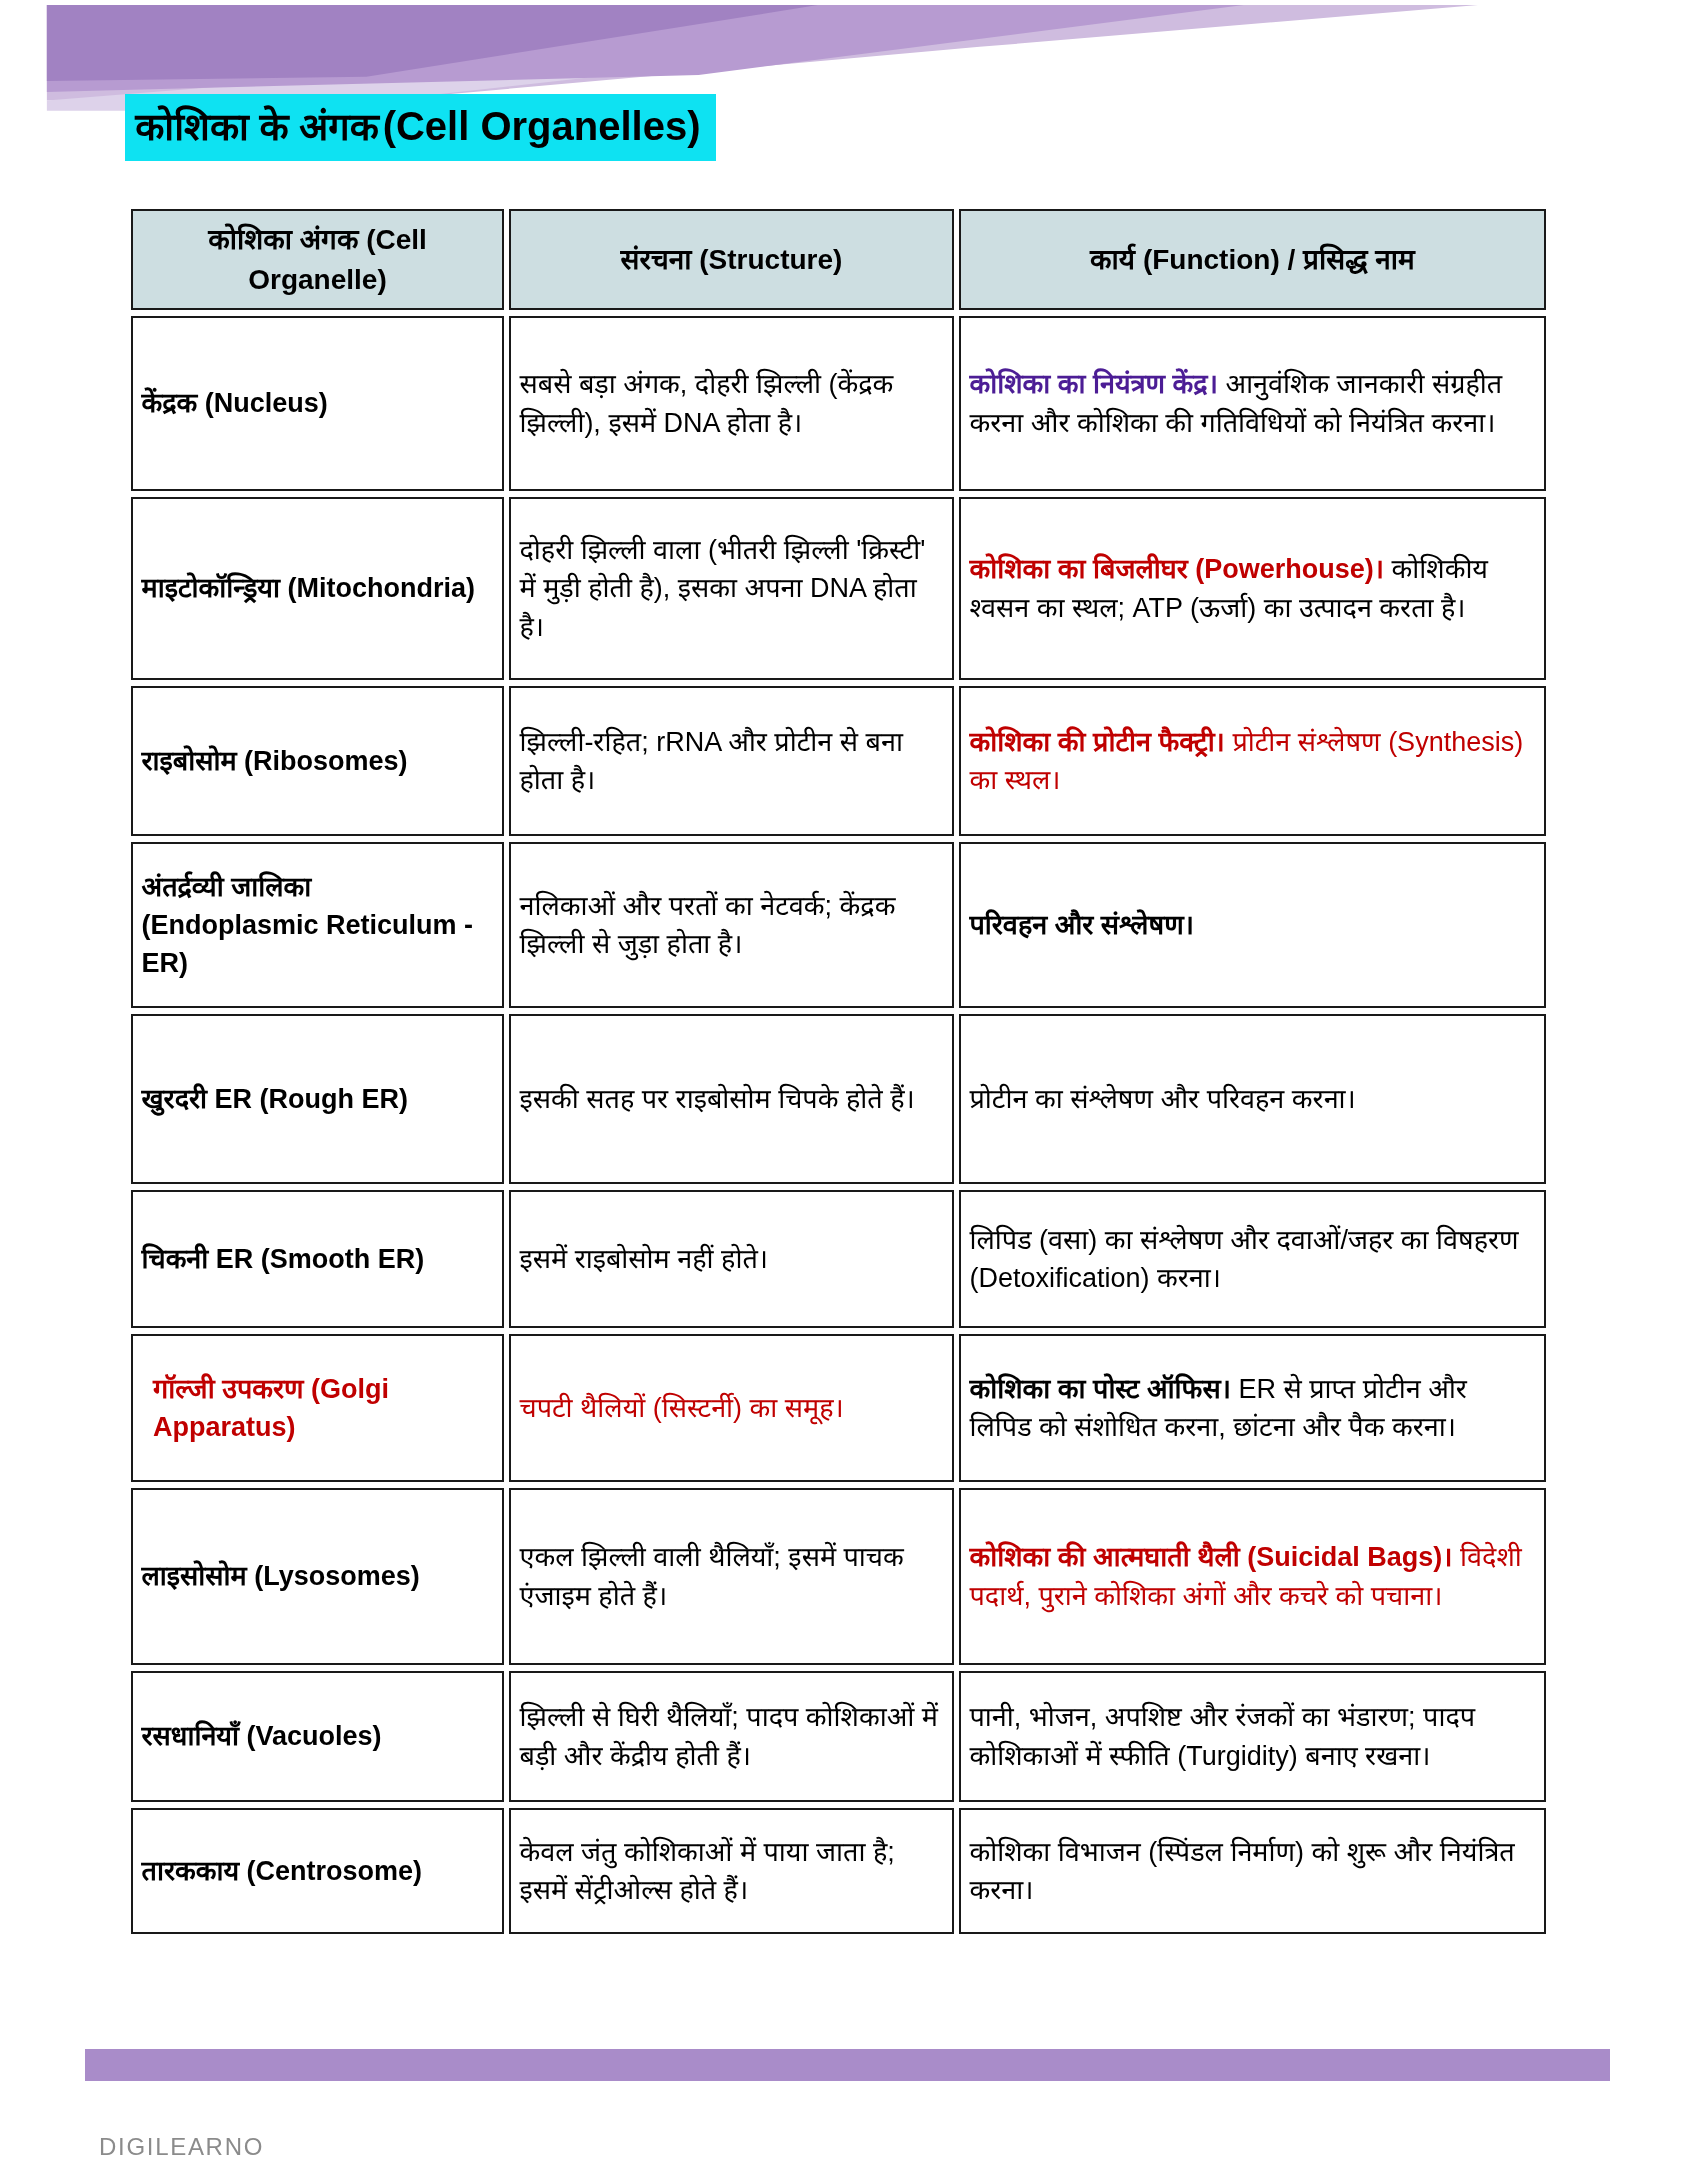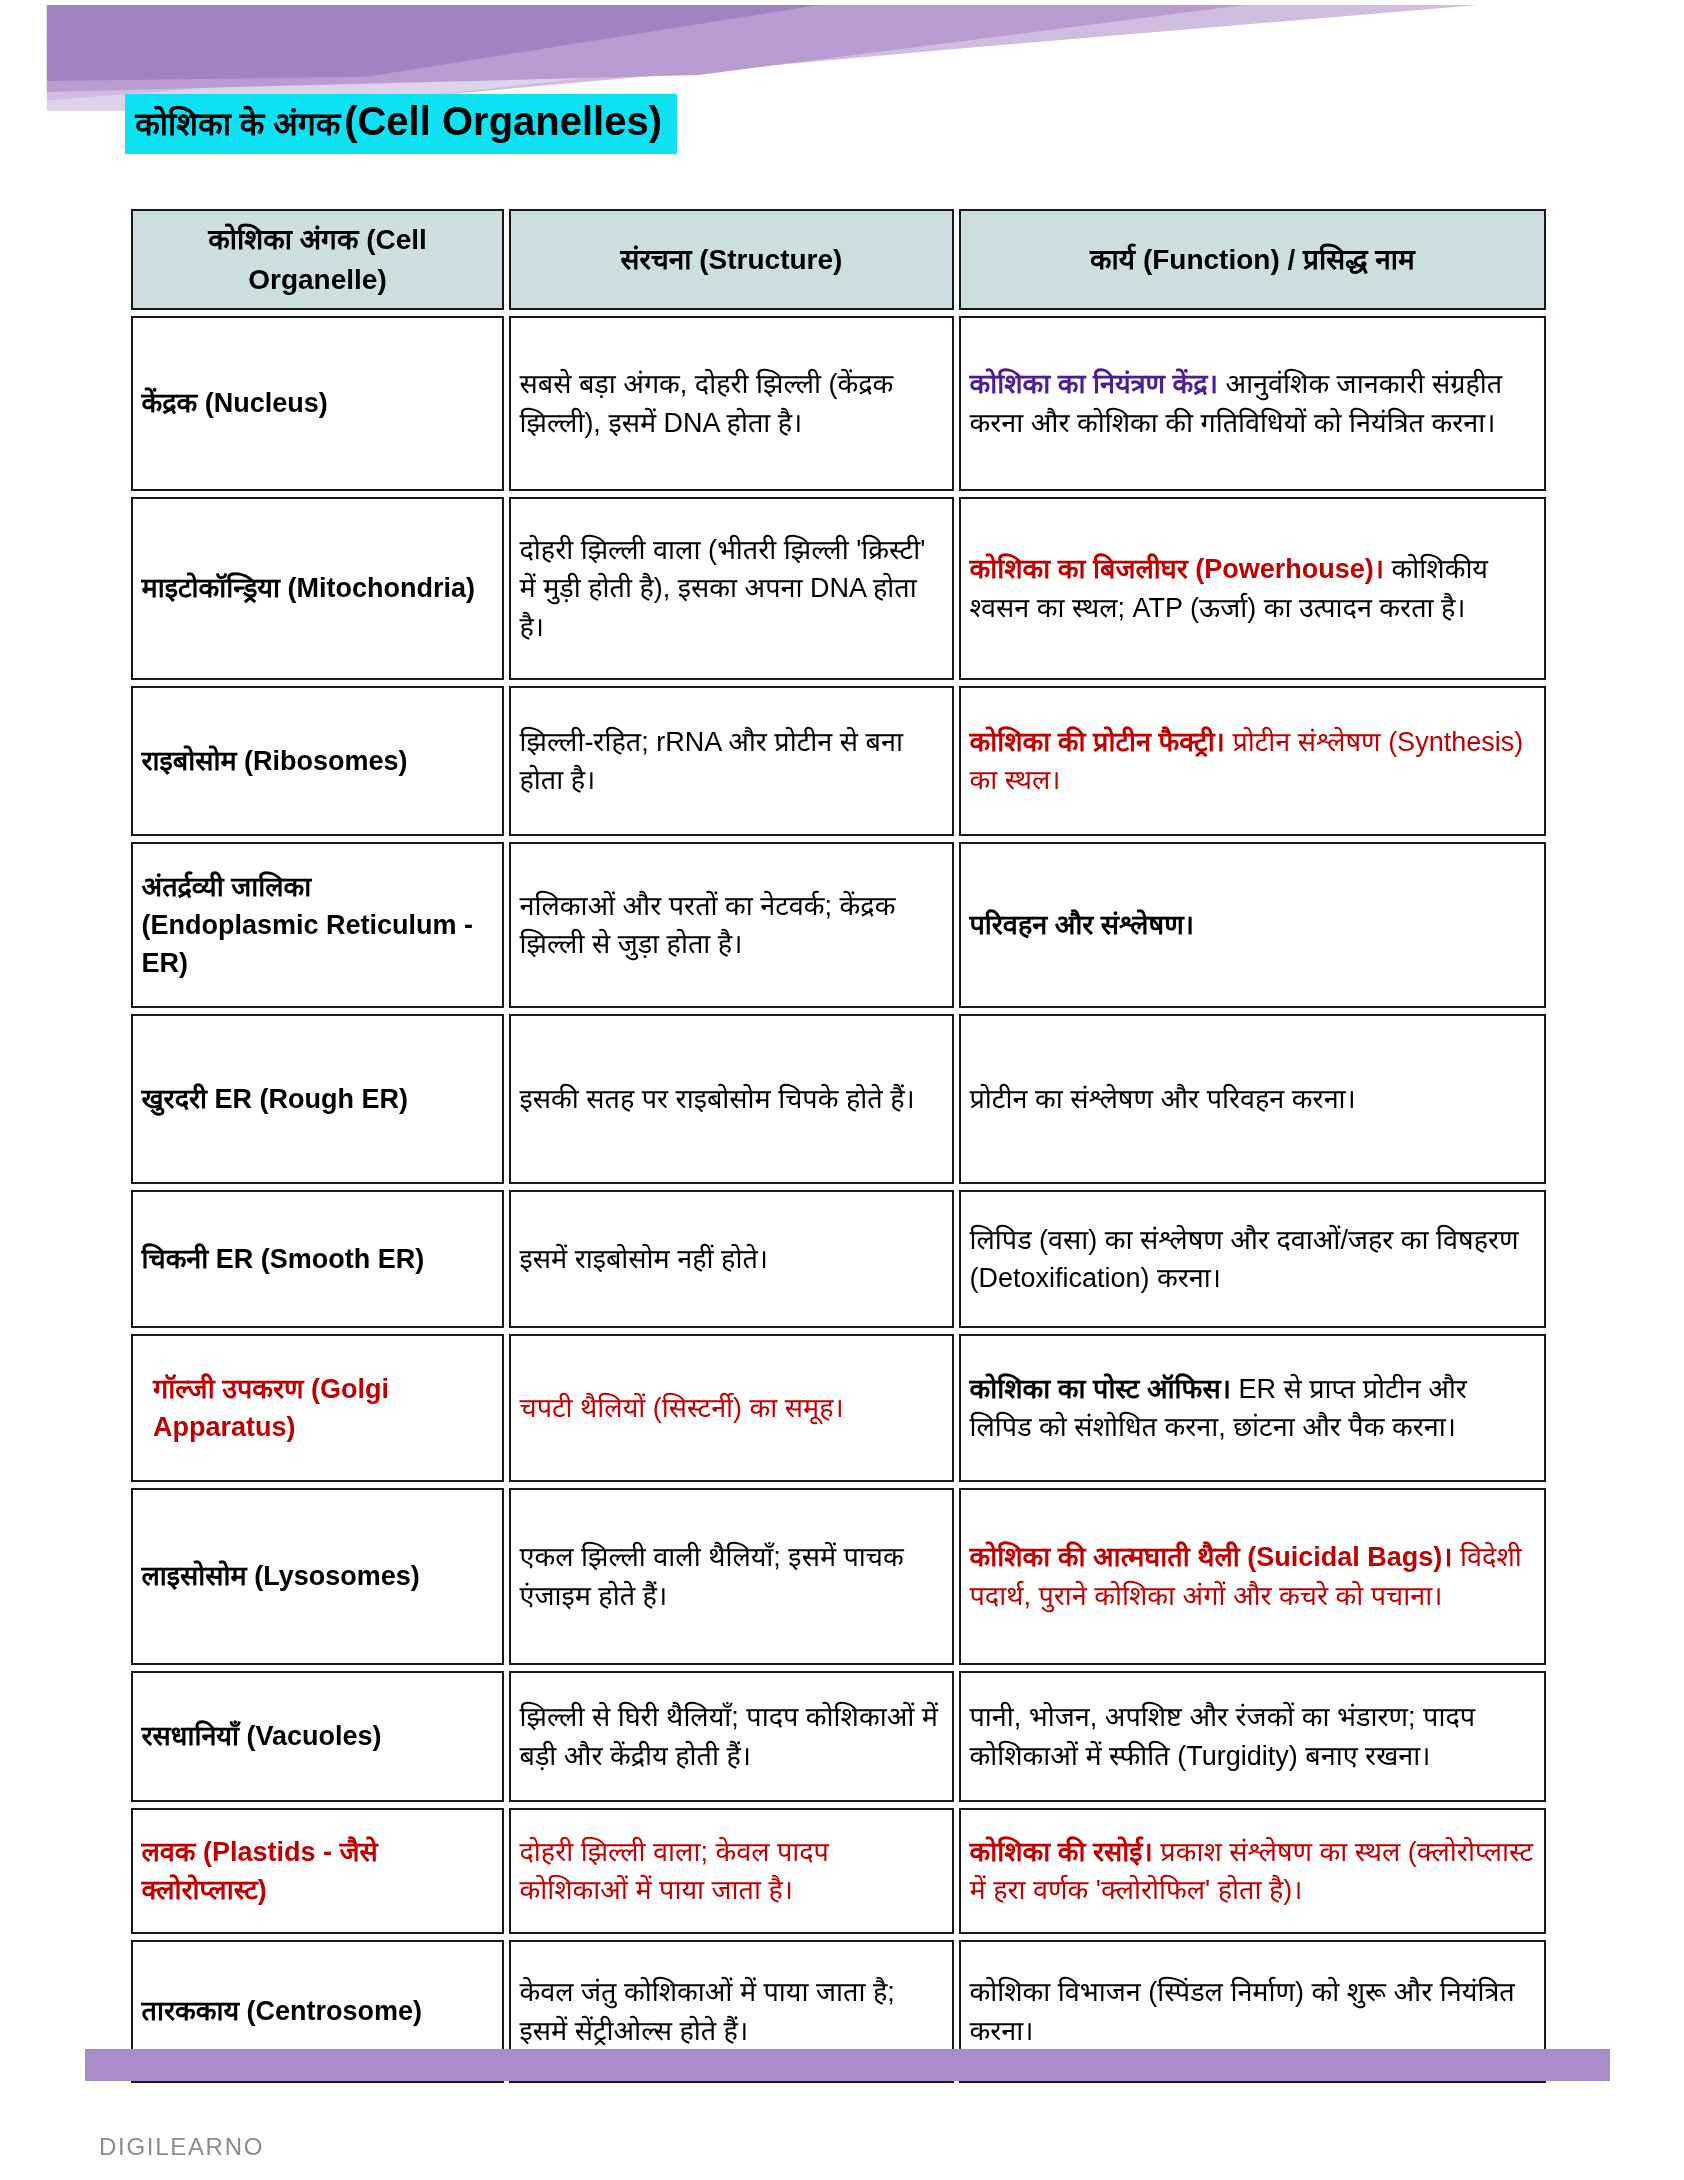--- a/index.html
+++ b/index.html
@@ -3,21 +3,21 @@
 <meta charset="utf-8">
 <style>
   html,body { margin:0; padding:0; background:#ffffff; }
   .page {
     position:relative; width:1685px; height:2181px; background:#ffffff;
     font-family:"Liberation Sans", sans-serif; overflow:hidden; color:#000;
   }
   .banner { position:absolute; top:0; left:0; display:block; }
   .title-wrap { position:absolute; left:125px; top:94px; }
   .title { display:inline-block; padding:5.1px 15.3px 10.2px 10.2px; font-weight:700; color:#000; }
-  .title-hi { font-size:32px; }
+  .title-hi { font-size:38px; }
   .title-en { font-size:40px; }
 
   .organelle-table {
     position:absolute; left:126px; top:203px; width:1417px;
     table-layout:fixed; border-collapse:separate; border-spacing:5.1px 6px;
   }
   col.c1 { width:373px; } col.c2 { width:445px; } col.c3 { width:587px; }
   .cell {
     border:2.6px solid #191919; padding:3.4px 8.5px; vertical-align:middle;
     font-size:27px; line-height:1.42; background:#ffffff; word-wrap:break-word;
@@ -114,25 +114,20 @@
           <td class="cell org-cell" style="color: rgb(0, 0, 0);">लाइसोसोम (Lysosomes)</td>
           <td class="cell struct-cell" style="color: rgb(0, 0, 0);">एकल झिल्ली वाली थैलियाँ; इसमें पाचक एंजाइम होते हैं।</td>
           <td class="cell func-cell"><span class="func-lead" style="color: rgb(192, 0, 0);">कोशिका की आत्मघाती थैली (Suicidal Bags)।</span> <span class="func-rest" style="color: rgb(192, 0, 0);">विदेशी पदार्थ, पुराने कोशिका अंगों और कचरे को पचाना।</span></td>
         </tr>
         <tr>
           <td class="cell org-cell" style="color: rgb(0, 0, 0);">रसधानियाँ (Vacuoles)</td>
           <td class="cell struct-cell" style="color: rgb(0, 0, 0);">झिल्ली से घिरी थैलियाँ; पादप कोशिकाओं में बड़ी और केंद्रीय होती हैं।</td>
           <td class="cell func-cell"><span class="func-rest" style="color: rgb(0, 0, 0);">पानी, भोजन, अपशिष्ट और रंजकों का भंडारण; पादप कोशिकाओं में स्फीति (Turgidity) बनाए रखना।</span></td>
         </tr>
         <tr>
-          <td class="cell org-cell" style="color: rgb(192, 0, 0);">लवक (Plastids - जैसे क्लोरोप्लास्ट)</td>
-          <td class="cell struct-cell" style="color: rgb(192, 0, 0);">दोहरी झिल्ली वाला; केवल पादप कोशिकाओं में पाया जाता है।</td>
-          <td class="cell func-cell"><span class="func-lead" style="color: rgb(192, 0, 0);">कोशिका की रसोई।</span> <span class="func-rest" style="color: rgb(192, 0, 0);">प्रकाश संश्लेषण का स्थल (क्लोरोप्लास्ट में हरा वर्णक 'क्लोरोफिल' होता है)।</span></td>
-        </tr>
-        <tr>
           <td class="cell org-cell" style="color: rgb(0, 0, 0);">तारककाय (Centrosome)</td>
           <td class="cell struct-cell" style="color: rgb(0, 0, 0);">केवल जंतु कोशिकाओं में पाया जाता है; इसमें सेंट्रीओल्स होते हैं।</td>
           <td class="cell func-cell"><span class="func-rest" style="color: rgb(0, 0, 0);">कोशिका विभाजन (स्पिंडल निर्माण) को शुरू और नियंत्रित करना।</span></td>
         </tr>
       </tbody>
   </table>
 
   <div class="bottom-bar" style="background: rgb(169, 140, 201);"></div>
   <div class="footer-brand" style="color: rgb(139, 139, 139);">DIGILEARNO</div>
 

